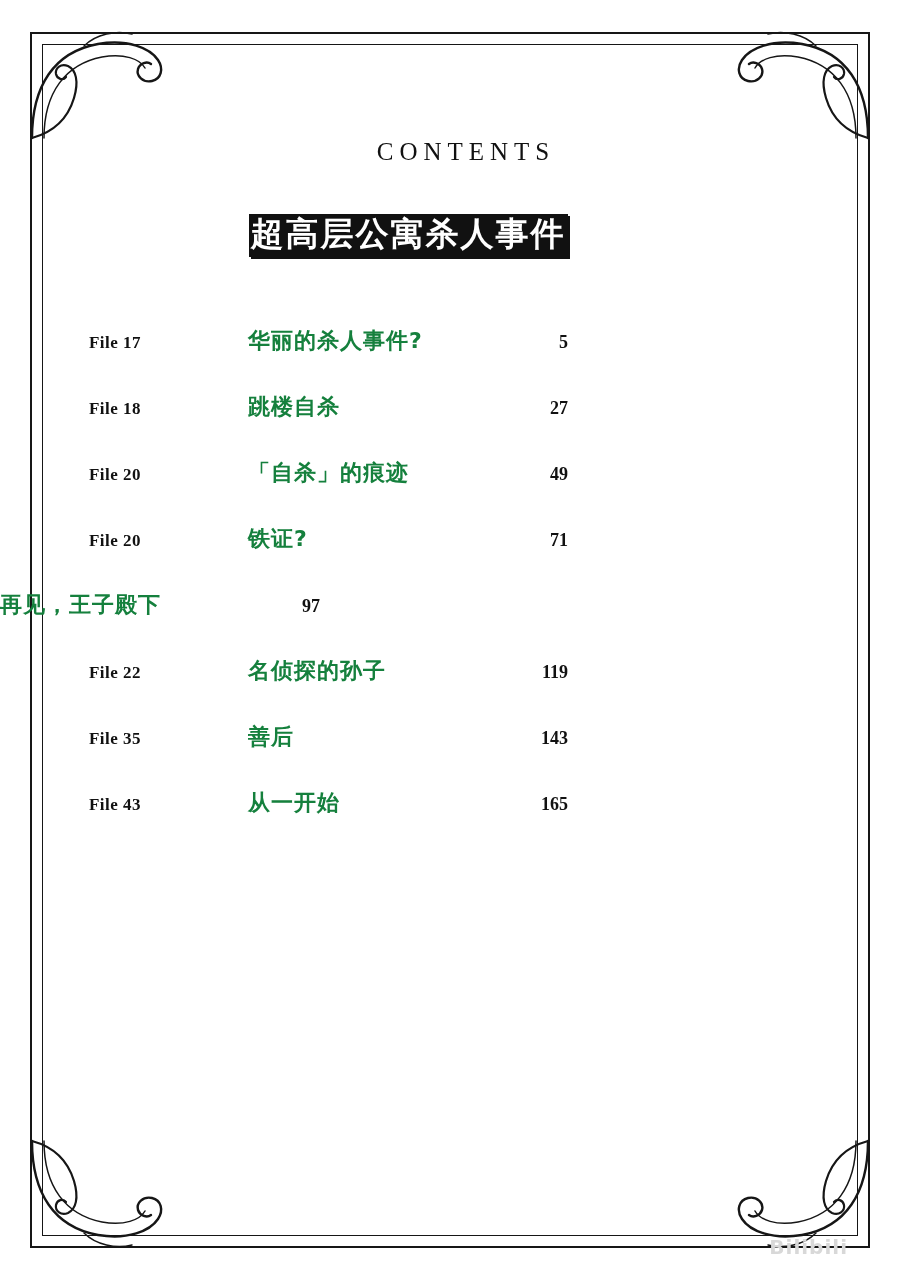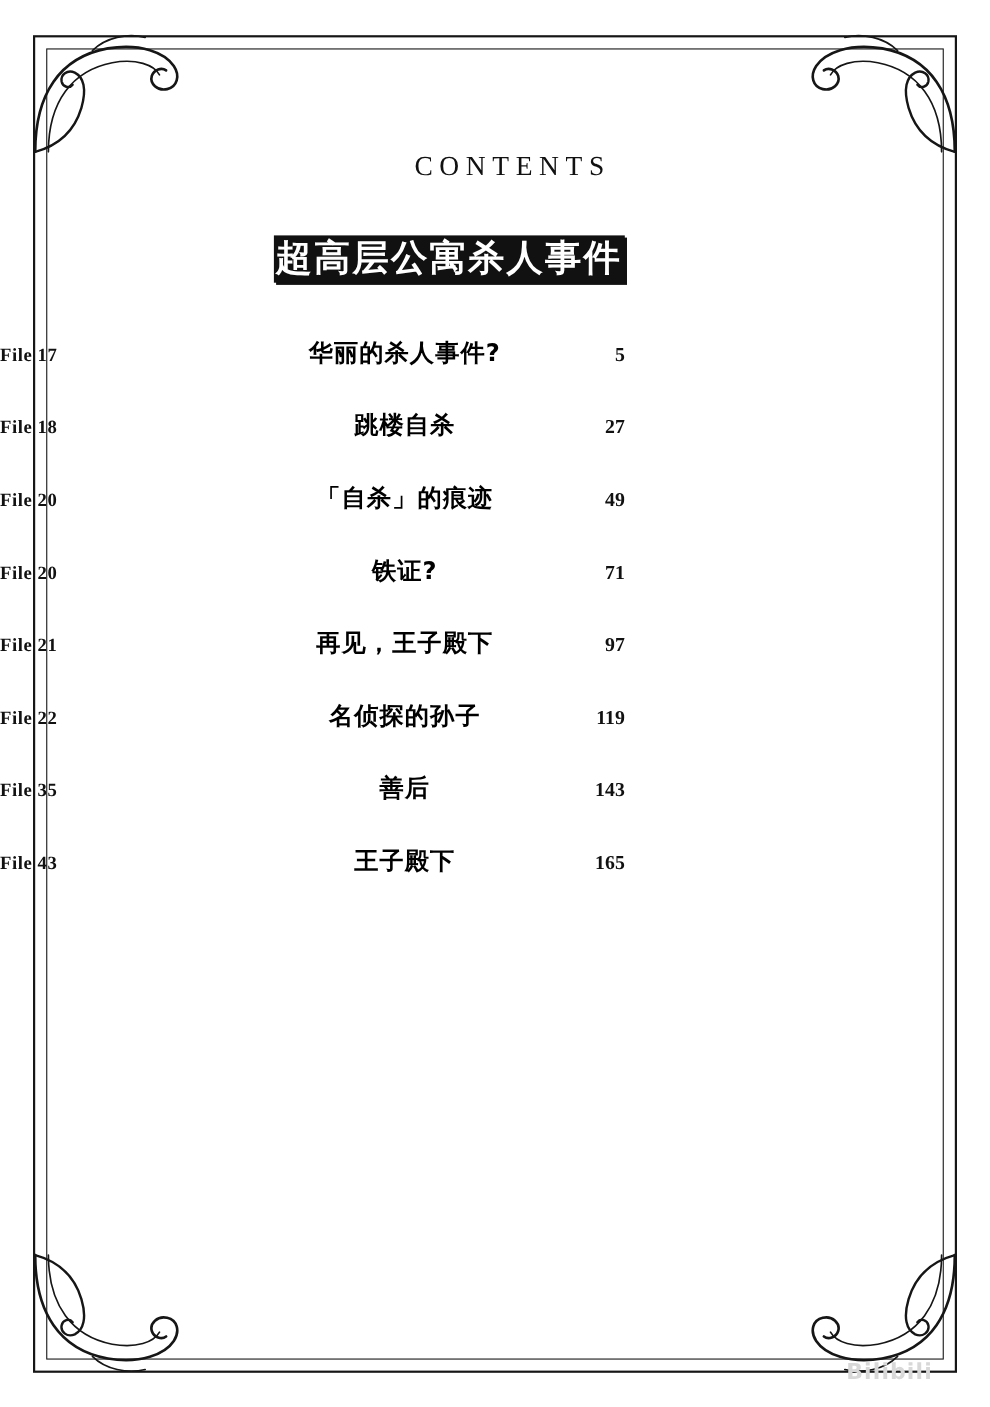--- a/index.html
+++ b/index.html
@@ -96,38 +96,39 @@
     left: 0;
     width: 900px;
   }
   .toc-row {
     display: flex;
     align-items: baseline;
     height: 66px;
   }
   .file-label {
     width: 230px;
-    text-align: left;
+    text-align: center;
     padding-right: 18px;
     font-family: "Liberation Serif", serif;
     font-weight: bold;
     font-size: 17px;
     letter-spacing: 0.5px;
     color: #111;
     white-space: nowrap;
   }
   .chapter-title {
     width: 240px;
-    text-align: center;
+    text-align: left;
     font-family: "DejaVu Sans", sans-serif;
     font-weight: bold;
     font-size: 22px;
     letter-spacing: 1px;
-    color: #000000;
+    color: #15803d;
     white-space: nowrap;
+    margin-top: 20px;
   }
   .page-num {
     width: 80px;
     text-align: right;
     font-family: "Liberation Serif", serif;
     font-weight: bold;
     font-size: 18px;
     color: #111;
   }
 
@@ -210,36 +211,35 @@
         <div class="file-label">File 20</div>
         <div class="chapter-title">「自杀」的痕迹</div>
         <div class="page-num">49</div>
       </div>
       <div class="toc-row">
         <div class="file-label">File 20</div>
         <div class="chapter-title">铁证?</div>
         <div class="page-num">71</div>
       </div>
       <div class="toc-row">
-        <div class="file-label">File 21</div>
         <div class="chapter-title">再见，王子殿下</div>
         <div class="page-num">97</div>
       </div>
       <div class="toc-row">
         <div class="file-label">File 22</div>
         <div class="chapter-title">名侦探的孙子</div>
         <div class="page-num">119</div>
       </div>
       <div class="toc-row">
         <div class="file-label">File 35</div>
         <div class="chapter-title">善后</div>
         <div class="page-num">143</div>
       </div>
       <div class="toc-row">
         <div class="file-label">File 43</div>
-        <div class="chapter-title">王子殿下</div>
+        <div class="chapter-title">从一开始</div>
         <div class="page-num">165</div>
       </div>
     </div>
 
 </div>
 
 <div class="watermark">Bilibili</div>
 
 </body></html>

